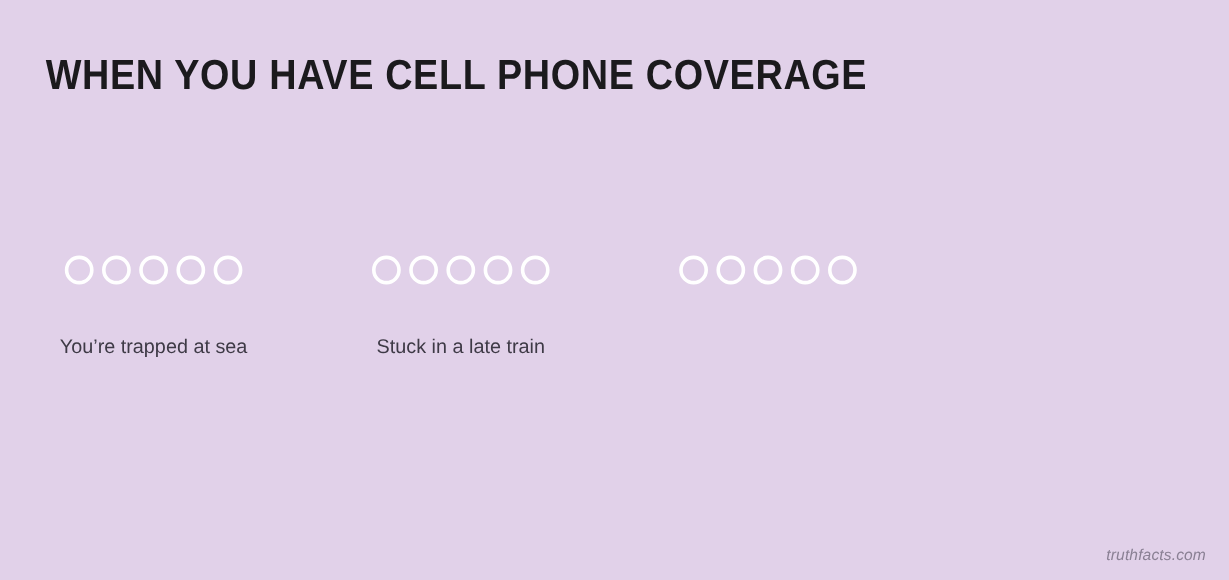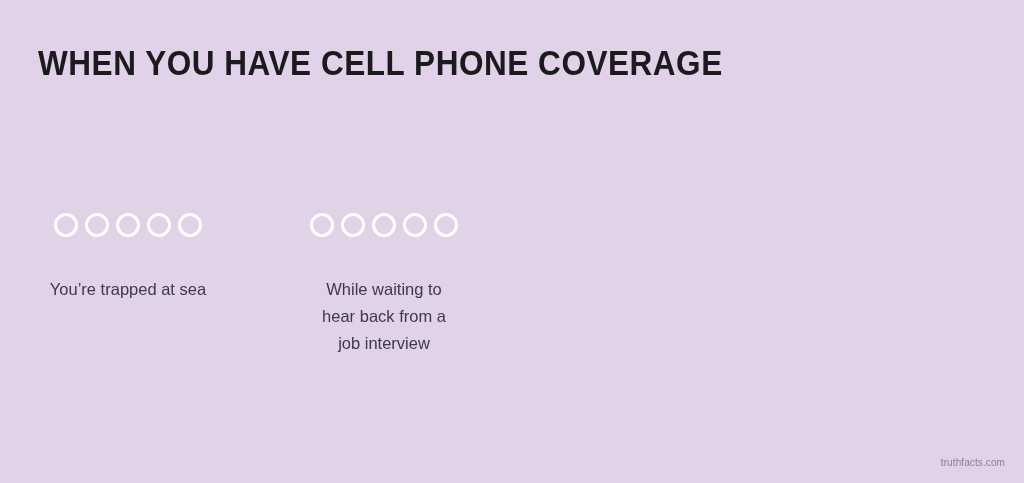--- a/index.html
+++ b/index.html
@@ -97,24 +97,25 @@
     font-weight: 400;
     max-width: 240px;
     white-space: pre-line;
   }
 
   
   .watermark {
     position: absolute;
     right: 19px;
     bottom: 14px;
-    font-size: 10px;
+    font-size: 13px;
     line-height: 13px;
     color: #8a8094;
     letter-spacing: 0.1px;
+    font-style: italic;
   }
 </style>
 </head>
 <body>
 
 <div id="infographic">
 
   <div class="title-wrap">
     <div class="title">WHEN YOU HAVE CELL PHONE COVERAGE</div>
   </div>
@@ -125,32 +126,39 @@
       <div class="dots">
         <span class="dot empty"></span>
         <span class="dot empty"></span>
         <span class="dot empty"></span>
         <span class="dot empty"></span>
         <span class="dot empty"></span>
       </div>
       <div class="caption">You’re trapped at sea</div>
     </div>
 
+    <div class="column">
+      <div class="dots">
+        <span class="dot empty"></span>
+        <span class="dot empty"></span>
+        <span class="dot empty"></span>
+        <span class="dot empty"></span>
+        <span class="dot empty"></span>
+      </div>
+      <div class="caption">Stuck in a late train</div>
+    </div>
 
     <div class="column">
       <div class="dots">
         <span class="dot empty"></span>
         <span class="dot empty"></span>
         <span class="dot empty"></span>
         <span class="dot empty"></span>
         <span class="dot empty"></span>
       </div>
-      <div class="caption">While waiting to
-hear back from a
-job interview</div>
     </div>
 
 
   </div>
 
   <div class="watermark">truthfacts.com</div>
 
 </div>
 
 </body></html>

